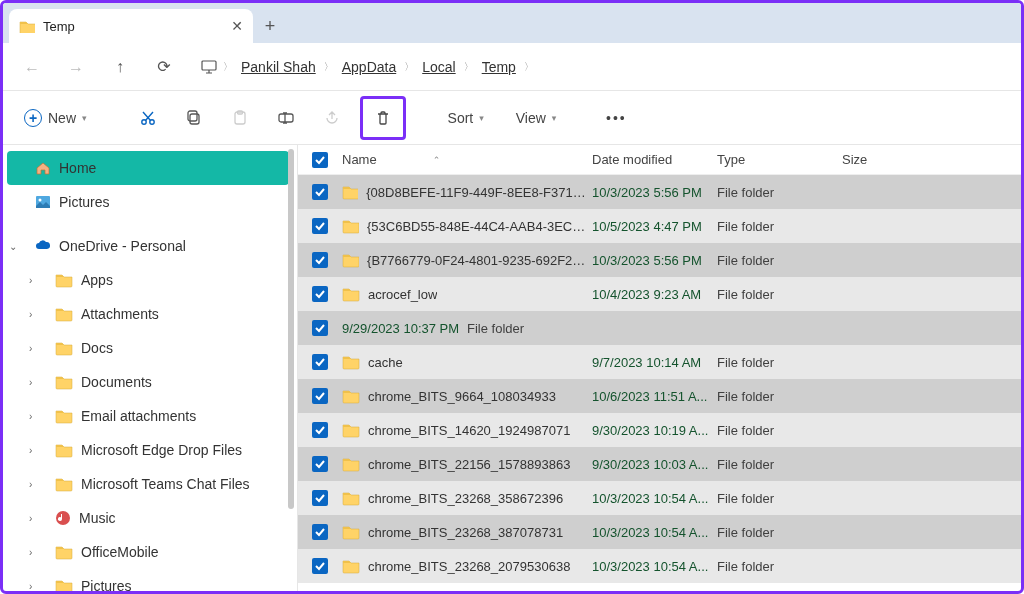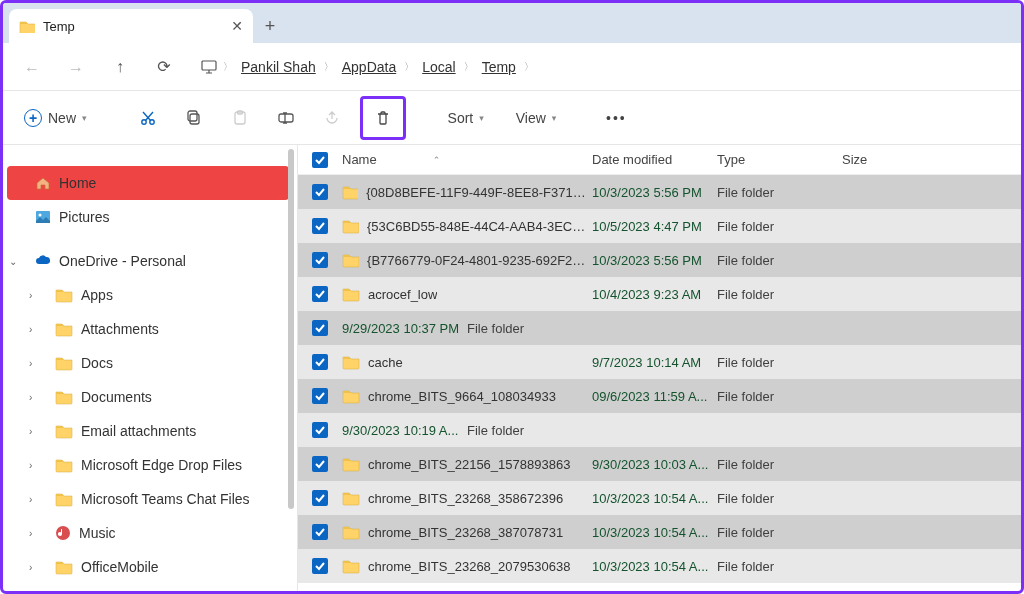--- a/index.html
+++ b/index.html
@@ -29,21 +29,21 @@
 .tbtn.disabled { color: #ccc; }
 .tbtn .chev { font-size: 9px; color: #888; }
 .highlight-box { border: 3px solid #7b2ff7; border-radius: 4px; padding: 2px; }
 
 
 .main { display: flex; height: calc(594px - 40px - 48px - 54px - 6px); }
 
 
 .sidebar { width: 295px; border-right: 1px solid #e6e6e6; padding: 6px 8px 6px 4px; overflow: hidden; position: relative; }
 .side-item { height: 34px; display: flex; align-items: center; gap: 8px; padding-left: 28px; font-size: 14px; color: #333; border-radius: 4px; }
-.side-item.active { background: #ef4444; margin-top: 15px; }
+.side-item.active { background: #14b8a6; }
 .side-item .chev { position: absolute; left: 10px; font-size: 10px; color: #666; }
 .side-item.indent1 { padding-left: 48px; }
 .side-group { margin-top: 10px; }
 .side-item.onedrive { padding-left: 28px; }
 .scroll-track { position: absolute; right: 2px; top: 4px; width: 8px; height: 390px; background: transparent; }
 .scroll-thumb { width: 6px; height: 360px; background: #c8c8c8; border-radius: 3px; margin: 0 auto; }
 
 
 .filelist { flex: 1; overflow: hidden; }
 .listhead { height: 30px; display: flex; align-items: center; font-size: 13px; color: #444; border-bottom: 1px solid #eee; }
@@ -412,32 +412,38 @@
                 <use href="#check"></use>
               </svg>
             </div>
           </div>
           <div class="col-name">
             <svg class="folder-svg">
               <use href="#folder"></use>
             </svg>
             <span class="txt">chrome_BITS_9664_108034933</span>
           </div>
-          <div class="col-date">09/6/2023 11:59 A...</div>
+          <div class="col-date">10/6/2023 11:51 A...</div>
           <div class="col-type">File folder</div>
           <div class="col-size"></div>
         </div>
         <div class="row alt">
           <div class="col-check">
             <div class="checkbox">
               <svg>
                 <use href="#check"></use>
               </svg>
             </div>
           </div>
+          <div class="col-name">
+            <svg class="folder-svg">
+              <use href="#folder"></use>
+            </svg>
+            <span class="txt">chrome_BITS_14620_1924987071</span>
+          </div>
           <div class="col-date">9/30/2023 10:19 A...</div>
           <div class="col-type">File folder</div>
           <div class="col-size"></div>
         </div>
         <div class="row sel">
           <div class="col-check">
             <div class="checkbox">
               <svg>
                 <use href="#check"></use>
               </svg>

